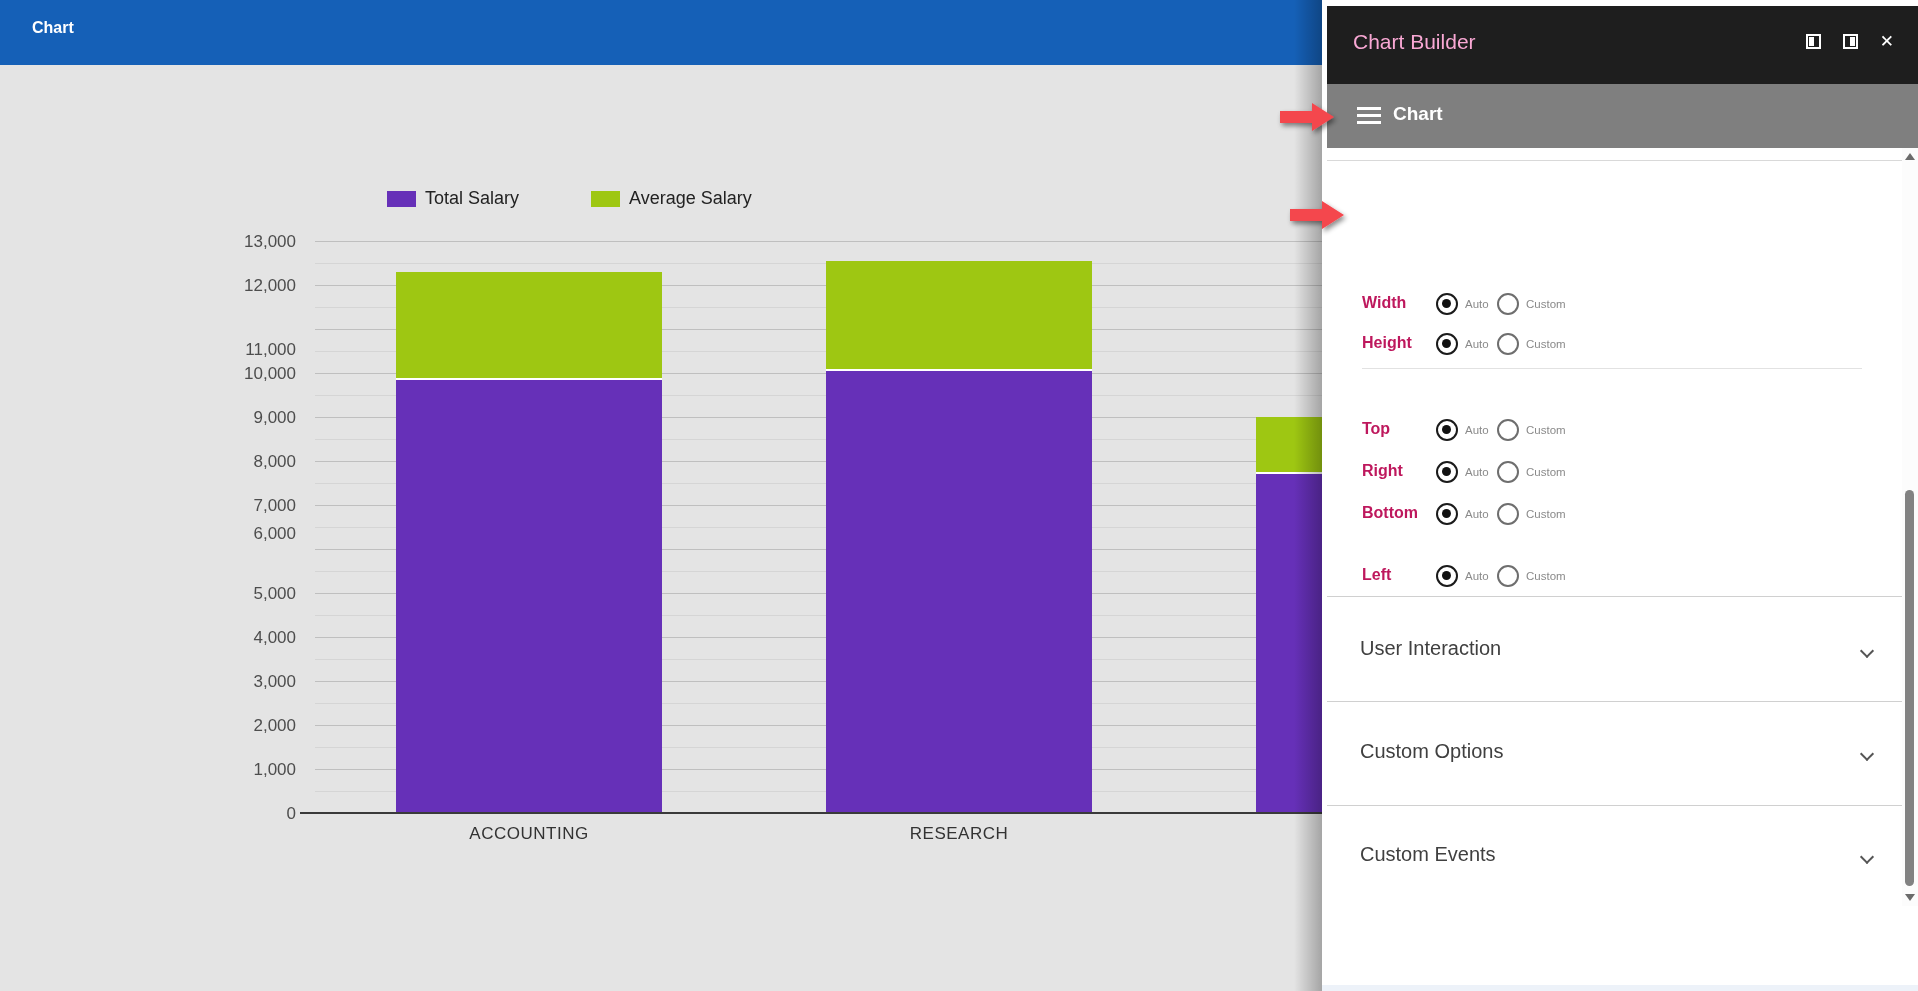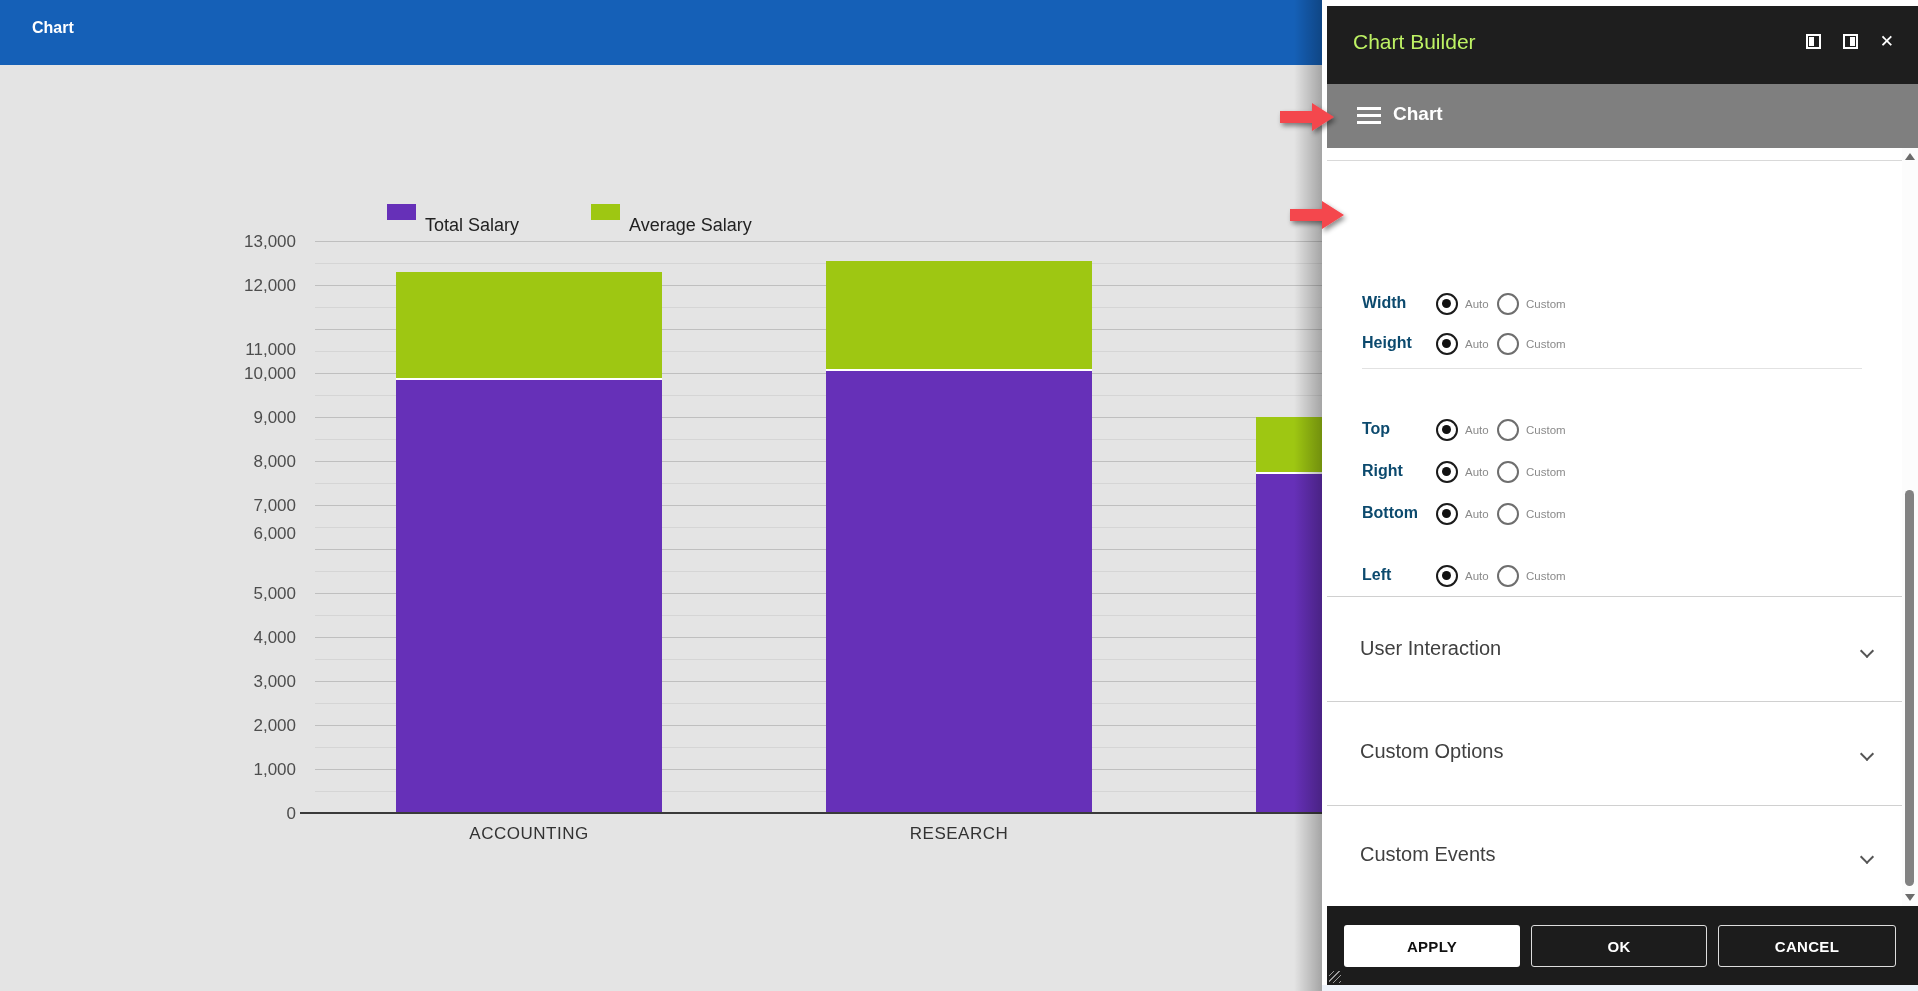--- a/index.html
+++ b/index.html
@@ -8,38 +8,38 @@
        font-family:"Liberation Sans","DejaVu Sans",sans-serif;}
 
   
   .topbar{position:absolute;left:0;top:0;width:1322px;height:65px;background:#1560b7;}
   .topbar .title{position:absolute;left:32px;top:19px;color:#fff;font-size:16px;font-weight:bold;}
 
   
   .legend{position:absolute;top:188px;left:0;width:1322px;height:18px;}
   .legend-item{position:absolute;display:flex;align-items:center;gap:9px;}
   .legend-swatch{width:29px;height:16px;display:inline-block;}
-  .legend-label{font-size:18px;color:#222;margin-top:27px;}
+  .legend-label{font-size:18px;color:#222;}
 
   .plot{position:absolute;left:315px;top:241px;width:1007px;height:572px;overflow:hidden;}
   .gridline{position:absolute;left:0;width:100%;height:1px;}
   .gridline.major{background:#bfbfbf;}
   .gridline.minor{background:#d5d5d5;}
   .bar{position:absolute;bottom:0;}
   .bar .seg{position:absolute;left:0;width:100%;}
   .baseline{position:absolute;left:300px;top:812px;width:1022px;height:2px;background:#3a3a3a;}
   .ylabel{position:absolute;width:70px;text-align:right;font-size:17px;color:#4d4d4d;}
   .xlabel{position:absolute;top:824px;font-size:17px;color:#333;letter-spacing:.5px;text-align:center;width:260px;}
 
   
   .panel-shadow{position:absolute;top:0;left:1294px;width:28px;height:991px;
     background:linear-gradient(to right,rgba(0,0,0,0),rgba(0,0,0,0.28));}
   .panel{position:absolute;left:1322px;top:0;width:596px;height:991px;background:#fff;}
   .titlebar{position:absolute;left:5px;top:6px;right:0;height:78px;background:#1e1e1e;}
-  .titlebar .ptitle{position:absolute;left:26px;top:24px;color:#bef264;font-size:21px;}
+  .titlebar .ptitle{position:absolute;left:26px;top:24px;color:#f9a8d4;font-size:21px;}
   .win-icons{position:absolute;right:24px;top:28px;display:flex;gap:22px;align-items:center;}
   .wicon{width:15px;height:15px;border:2px solid #fff;position:relative;cursor:default;}
   .wicon .fill{position:absolute;top:1px;bottom:1px;width:5px;background:#fff;}
   .wicon.left .fill{left:1px;} .wicon.right .fill{right:1px;}
   .wclose{color:#fff;font-size:17px;line-height:15px;}
 
   .menubar{position:absolute;left:5px;top:84px;right:0;height:64px;background:#7f7f7f;cursor:pointer;}
   .hamburger{position:absolute;left:30px;top:23px;width:24px;}
   .hamburger i{display:block;height:3px;background:#fff;margin-bottom:4px;}
   .menubar .mlabel{position:absolute;left:66px;top:19px;color:#fff;font-size:19px;font-weight:bold;}
@@ -51,21 +51,21 @@
 
   .sect-head{position:absolute;left:0;right:16px;height:40px;cursor:pointer;}
   .sect-head .slabel{position:absolute;left:33px;top:7px;font-size:20px;color:#404040;}
   .chev{position:absolute;right:30px;top:16px;width:10px;height:10px;}
   .chev::before{content:"";position:absolute;left:0;top:0;width:8px;height:8px;
     border-left:2px solid #555;border-bottom:2px solid #555;}
   .chev.down::before{transform:rotate(-45deg);}
   .chev.up::before{transform:rotate(135deg);top:3px;}
 
   .opt-row{position:absolute;left:0;height:30px;}
-  .opt-row .rlabel{position:absolute;left:35px;top:5px;font-size:16px;font-weight:bold;color:#0c4a6e;}
+  .opt-row .rlabel{position:absolute;left:35px;top:5px;font-size:16px;font-weight:bold;color:#be185d;}
   .radio{position:absolute;top:4px;width:22px;height:22px;border-radius:50%;cursor:pointer;}
   .radio.sel{border:2.5px solid #1a1a1a;}
   .radio.sel::after{content:"";position:absolute;left:4px;top:4px;width:9px;height:9px;border-radius:50%;background:#111;}
   .radio.unsel{border:2px solid #6e6e6e;}
   .opt-label{position:absolute;top:9px;font-size:11.5px;color:#8a8a8a;}
 
   
   .scrollbar{position:absolute;right:0;top:0;width:16px;bottom:0;background:#fcfcfc;}
   .sb-arrow{position:absolute;left:3px;width:0;height:0;cursor:pointer;}
   .sb-arrow.up{top:5px;border-left:5px solid transparent;border-right:5px solid transparent;border-bottom:7px solid #6b6b6b;}
@@ -263,26 +263,20 @@
           </div>
         </div>
 
       <div class="scrollbar">
         <div class="sb-arrow up"></div>
         <div class="sb-thumb" style="top:342px;height:396px;"></div>
         <div class="sb-arrow down"></div>
       </div>
     </div>
 
-    <div class="footer">
-      <button class="btn primary" style="left:17px;width:176px;">APPLY</button>
-      <button class="btn ghost" style="left:204px;width:176px;">OK</button>
-      <button class="btn ghost" style="left:391px;width:178px;">CANCEL</button>
-      <div class="grip"></div>
-    </div>
     <div class="panel-bottom-strip"></div>
   </div>
 
   <svg class="arrows-overlay">
     <defs>
       <filter id="ashadow" x="-40%" y="-40%" width="200%" height="200%">
         <feDropShadow dx="2" dy="3" stdDeviation="2.5" flood-color="#000" flood-opacity="0.45"></feDropShadow>
       </filter>
     </defs>
     <g id="arrowGroup">

